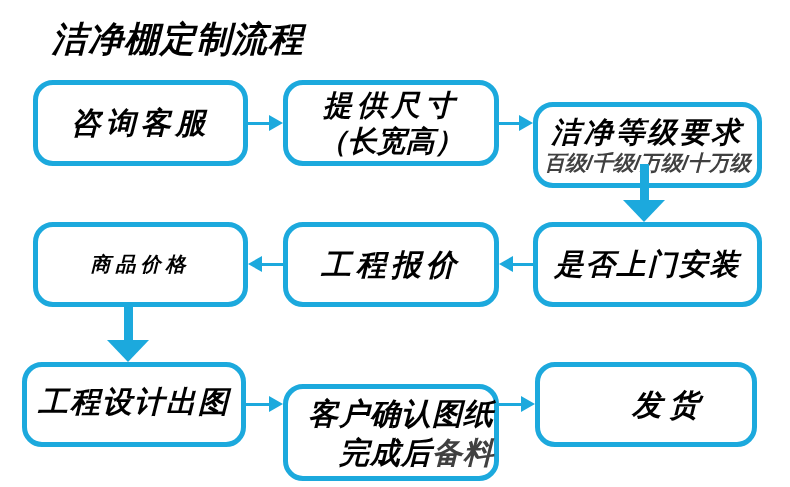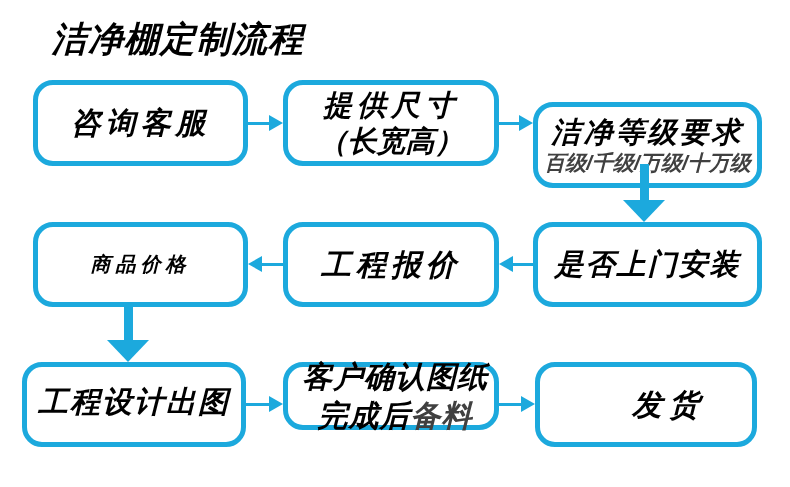--- a/index.html
+++ b/index.html
@@ -28,22 +28,22 @@
   .n1{left:33px;top:80px;width:215px;height:86px;font-size:30px;letter-spacing:5px;}
   .n2{left:283px;top:80px;width:216px;height:86px;font-size:29px;}
   .n2 .l1{letter-spacing:5px;}
   .n3{left:533px;top:80px;width:229px;height:86px;font-size:29px;margin-top:22px;}
   .n3 .l1{letter-spacing:3px;}
   .n3 .l2{font-size:21px;letter-spacing:0;}
   .n4{left:33px;top:222px;width:215px;height:85px;font-size:20px;letter-spacing:5px;}
   .n5{left:283px;top:222px;width:216px;height:85px;font-size:30px;letter-spacing:5px;}
   .n6{left:533px;top:222px;width:229px;height:85px;font-size:29px;letter-spacing:2px;}
   .n7{left:22px;top:362px;width:224px;height:85px;font-size:30px;letter-spacing:2px;font-family:Liberation Mono, monospace;}
-  .n8{left:283px;top:362px;width:216px;height:68px;font-size:30px;letter-spacing:1px;
-      align-items:center;text-align:left;padding-left:8px;line-height:1.3;}
+  .n8{left:283px;top:384px;width:216px;height:97px;font-size:30px;letter-spacing:1px;
+      align-items:flex-end;text-align:left;padding-left:8px;line-height:1.3;}
   .n9{left:535px;top:362px;width:222px;height:85px;font-size:30px;letter-spacing:7px;padding-left:46px;}
   
   .stem-h{position:absolute;height:3px;background:#1ca9dd;}
   .stem-v{position:absolute;width:9px;background:#1ca9dd;}
   .head-right{position:absolute;width:0;height:0;
     border-top:8px solid transparent;border-bottom:8px solid transparent;
     border-left:14px solid #1ca9dd;}
   .head-left{position:absolute;width:0;height:0;
     border-top:8px solid transparent;border-bottom:8px solid transparent;
     border-right:14px solid #1ca9dd;}

